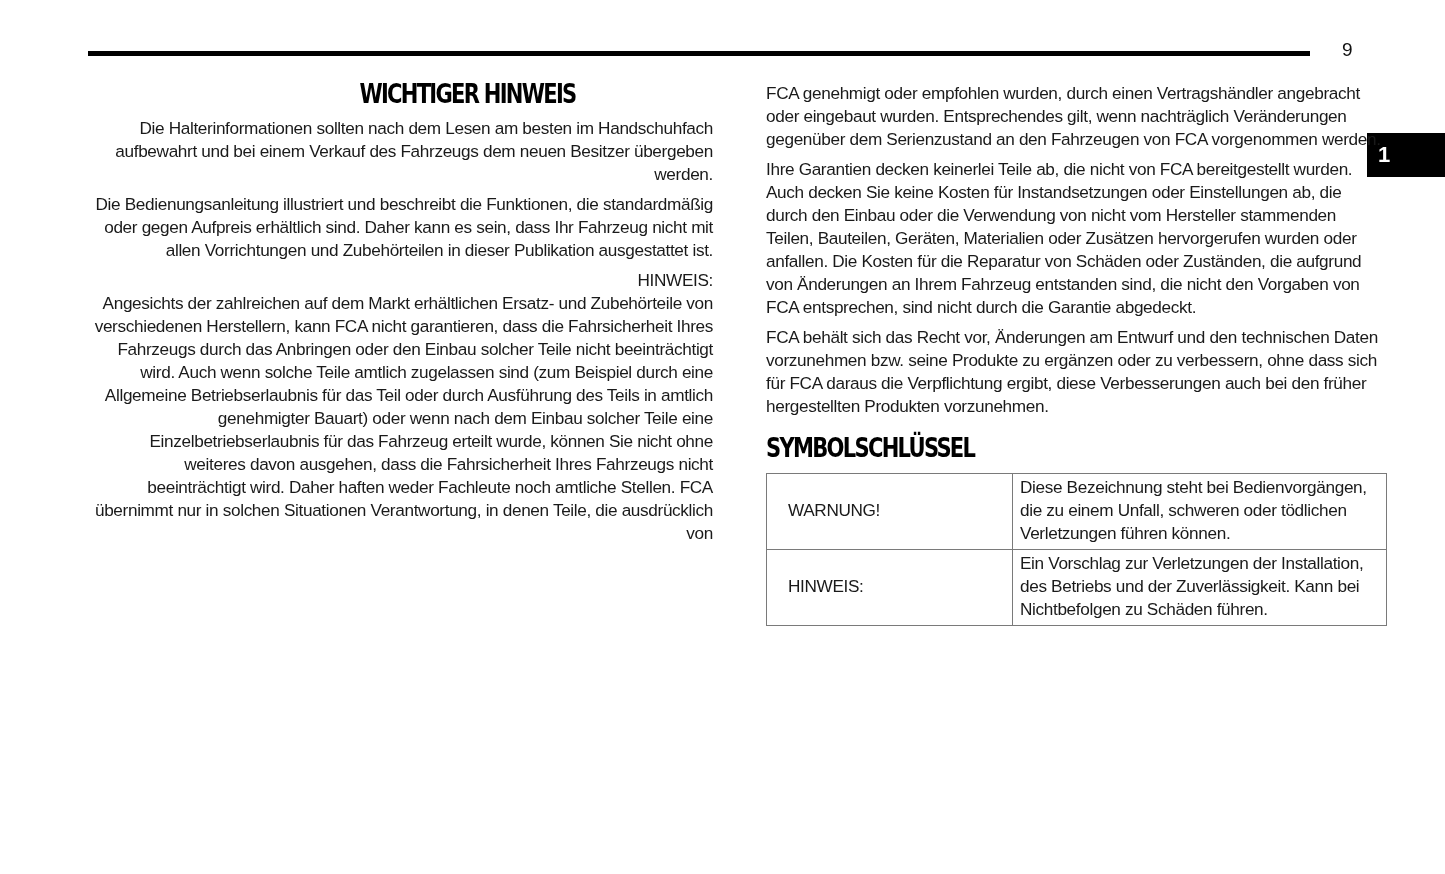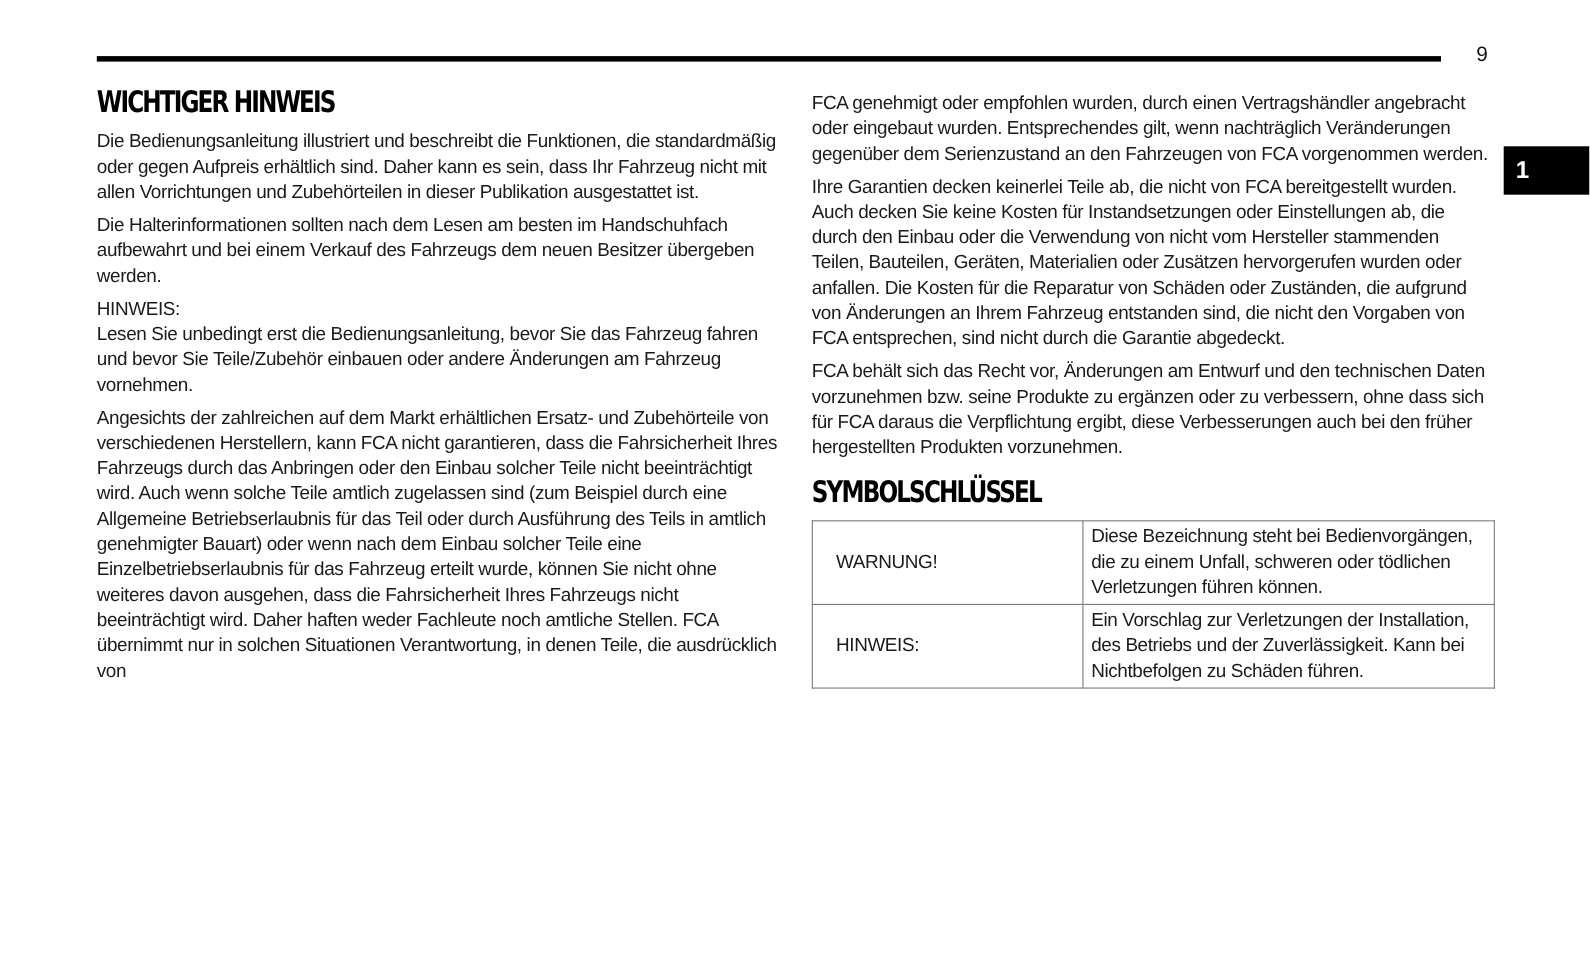--- a/index.html
+++ b/index.html
@@ -20,22 +20,22 @@
     position: absolute; left: 1367px; top: 133px; width: 78px; height: 44px;
     background: #000; color: #fff; font-weight: bold; font-size: 22px;
     display: flex; align-items: center; padding-left: 11px; box-sizing: border-box;
     font-family: "Liberation Sans", sans-serif;
   }
   .col {
     position: absolute; top: 80px;
     font-size: 17.2px; line-height: 23px; letter-spacing: -0.35px;
     font-family: "Liberation Sans", sans-serif;
   }
-  .col-left { left: 88px; width: 625px; }
-  .col-right { left: 738px; top: 82px; width: 620px; }
+  .col-left { left: 88px; width: 625px; text-align: right; }
+  .col-right { left: 766px; top: 82px; width: 620px; }
   h1 {
     margin: 0; font-family: "DejaVu Sans", sans-serif; font-weight: bold;
     font-size: 27px; letter-spacing: -2.2px; transform: scaleX(0.78);
     transform-origin: left center; white-space: nowrap; color: #000;
   }
   .col-left h1 { margin-top: 2px; margin-bottom: 12px; }
   p { margin: 0 0 7px 0; }
   .caps { text-transform: none; letter-spacing: -0.55px; }
   .note-label { margin: 0; }
   .section2-title { margin: 18px 0 14px 0; }
@@ -53,25 +53,24 @@
 <body>
 
 <div class="top-rule"></div>
 <div class="page-num">9</div>
 <div class="chapter-tab">
   <span>1</span>
 </div>
 
 <div class="col col-left">
   <h1>WICHTIGER HINWEIS</h1>
+  <p>Die Halterinformationen sollten nach dem Lesen am besten im Handschuhfach aufbewahrt und bei einem Verkauf des Fahrzeugs dem neuen Besitzer übergeben werden.</p>
   <p>Die Bedienungsanleitung illustriert und beschreibt die Funktionen, die standardmäßig oder gegen Aufpreis erhältlich sind. Daher kann es sein, dass Ihr Fahrzeug nicht mit allen Vorrichtungen und Zubehörteilen in dieser Publikation ausgestattet ist.</p>
-  <p>Die Halterinformationen sollten nach dem Lesen am besten im Handschuhfach aufbewahrt und bei einem Verkauf des Fahrzeugs dem neuen Besitzer übergeben werden.</p>
   <div>
     <p class="note-label">HINWEIS:</p>
-    <p>Lesen Sie unbedingt erst die Bedienungsanleitung, bevor Sie das Fahrzeug fahren und bevor Sie Teile/Zubehör einbauen oder andere Änderungen am Fahrzeug vornehmen.</p>
   </div>
   <p>Angesichts der zahlreichen auf dem Markt erhältlichen Ersatz- und Zubehörteile von verschiedenen Herstellern, kann FCA nicht garantieren, dass die Fahrsicherheit Ihres Fahrzeugs durch das Anbringen oder den Einbau solcher Teile nicht beeinträchtigt wird. Auch wenn solche Teile amtlich zugelassen sind (zum Beispiel durch eine Allgemeine Betriebserlaubnis für das Teil oder durch Ausführung des Teils in amtlich genehmigter Bauart) oder wenn nach dem Einbau solcher Teile eine Einzelbetriebserlaubnis für das Fahrzeug erteilt wurde, können Sie nicht ohne weiteres davon ausgehen, dass die Fahrsicherheit Ihres Fahrzeugs nicht beeinträchtigt wird. Daher haften weder Fachleute noch amtliche Stellen. FCA übernimmt nur in solchen Situationen Verantwortung, in denen Teile, die ausdrücklich von</p>
 </div>
 
 <div class="col col-right">
   <p>FCA genehmigt oder empfohlen wurden, durch einen Vertragshändler angebracht oder eingebaut wurden. Entsprechendes gilt, wenn nachträglich Veränderungen gegenüber dem Serienzustand an den Fahrzeugen von FCA vorgenommen werden.</p>
   <p>Ihre Garantien decken keinerlei Teile ab, die nicht von FCA bereitgestellt wurden. Auch decken Sie keine Kosten für Instandsetzungen oder Einstellungen ab, die durch den Einbau oder die Verwendung von nicht vom Hersteller stammenden Teilen, Bauteilen, Geräten, Materialien oder Zusätzen hervorgerufen wurden oder anfallen. Die Kosten für die Reparatur von Schäden oder Zuständen, die aufgrund von Änderungen an Ihrem Fahrzeug entstanden sind, die nicht den Vorgaben von FCA entsprechen, sind nicht durch die Garantie abgedeckt.</p>
   <p>FCA behält sich das Recht vor, Änderungen am Entwurf und den technischen Daten vorzunehmen bzw. seine Produkte zu ergänzen oder zu verbessern, ohne dass sich für FCA daraus die Verpflichtung ergibt, diese Verbesserungen auch bei den früher hergestellten Produkten vorzunehmen.</p>
   <h1 class="section2-title">SYMBOLSCHLÜSSEL</h1>
   <table class="key">

